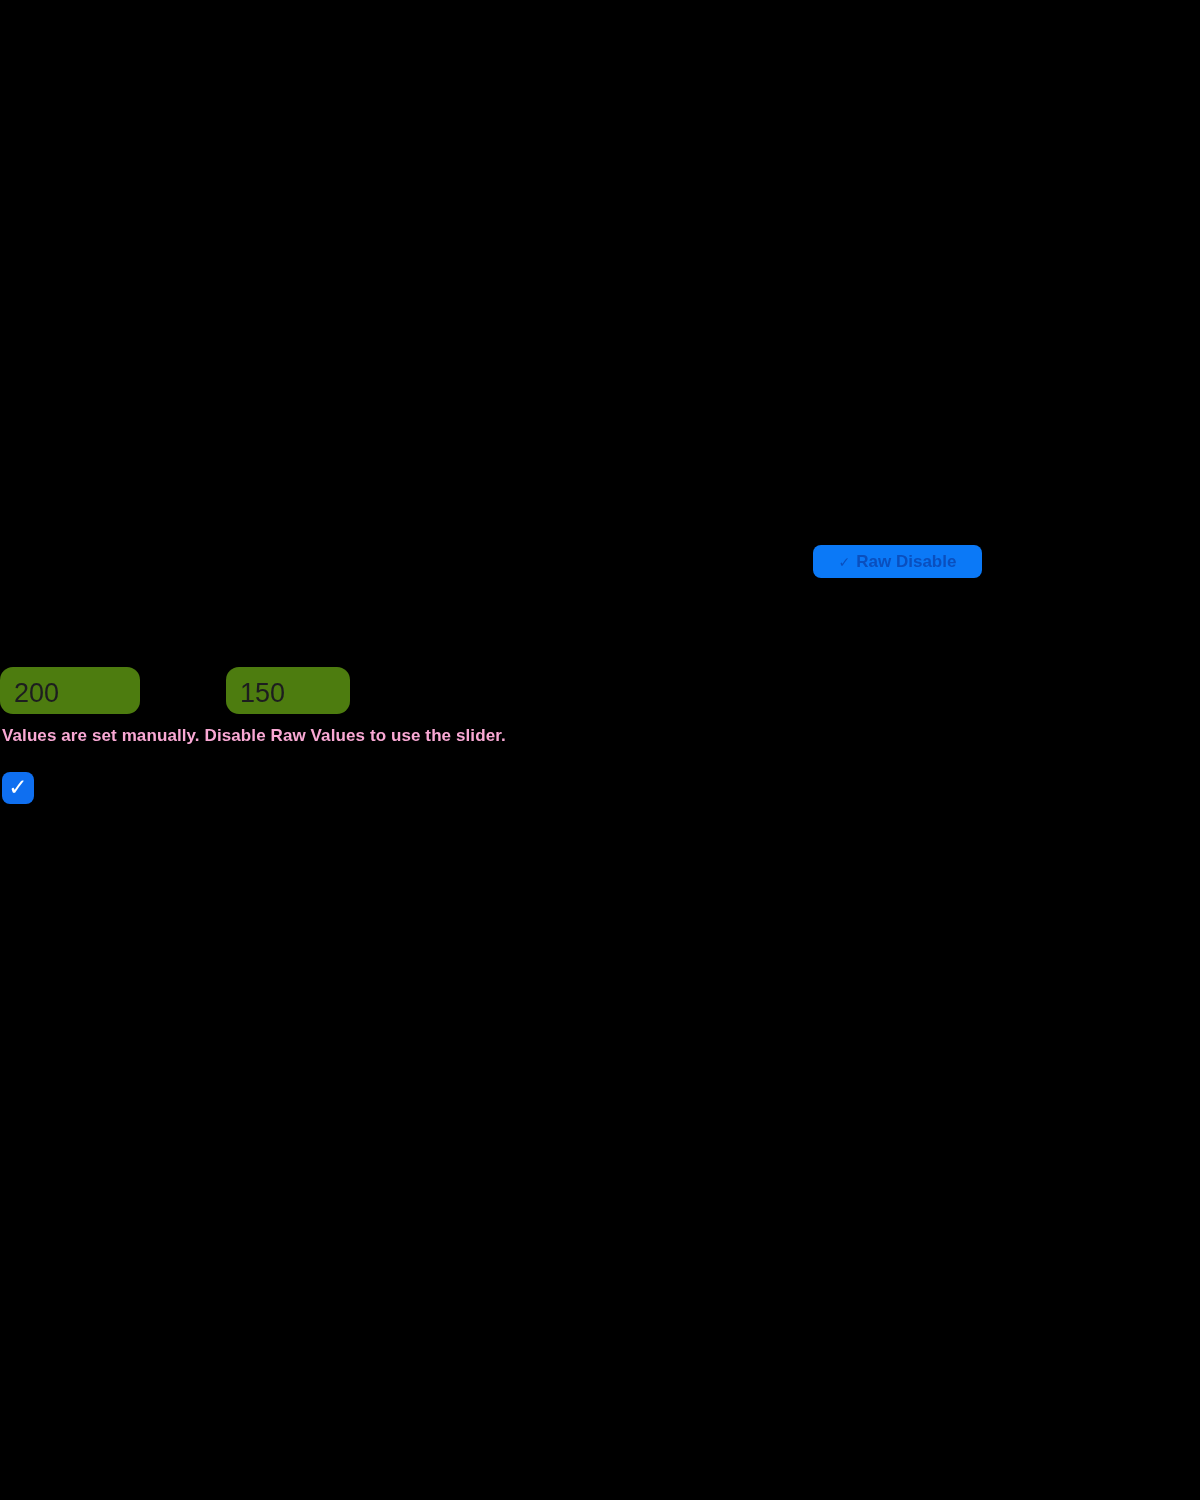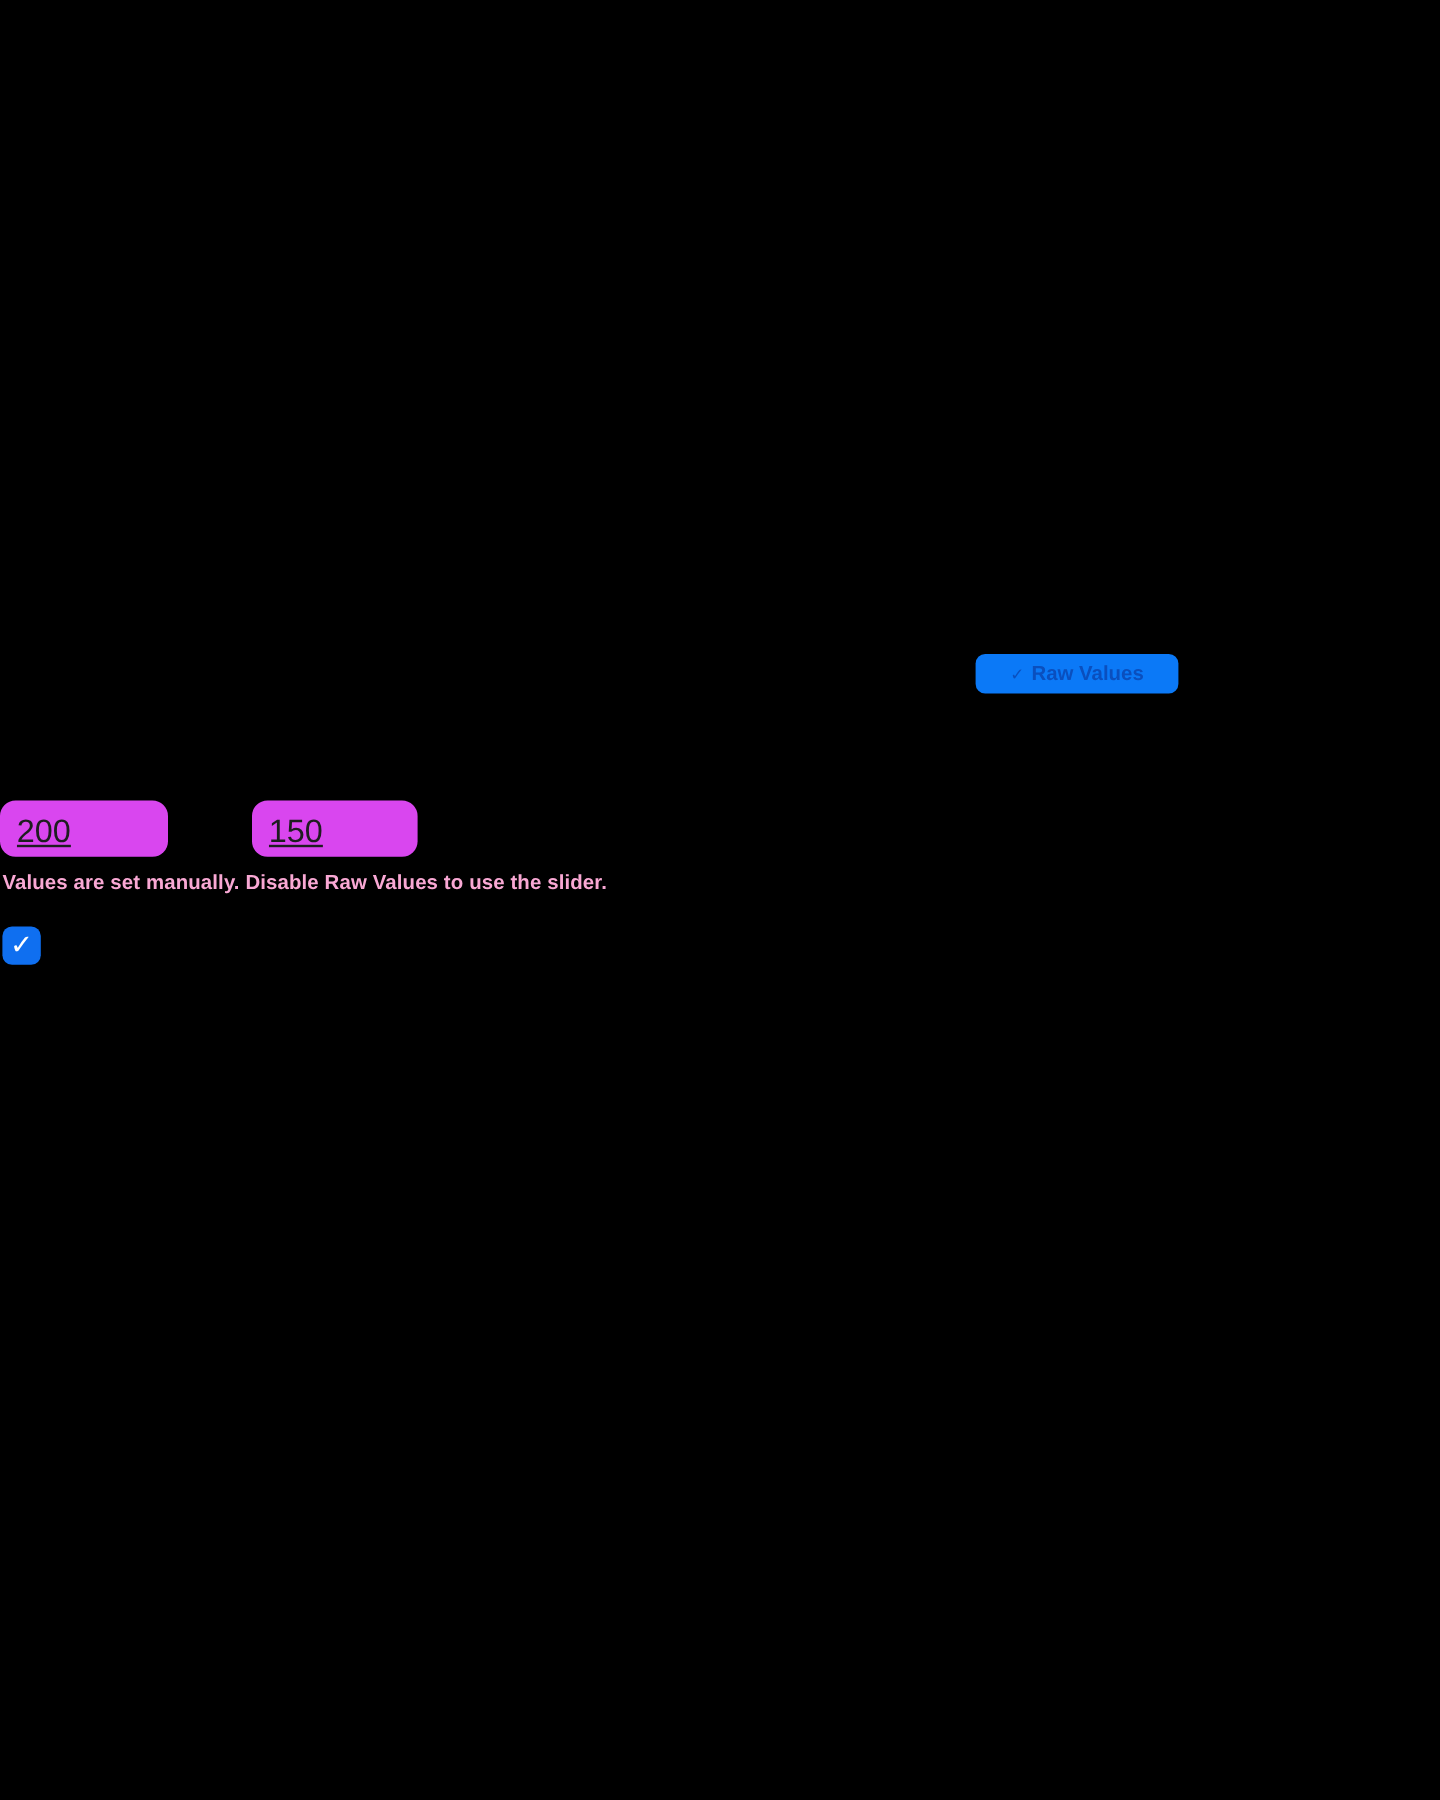--- a/index.html
+++ b/index.html
@@ -43,38 +43,37 @@
   }
   .raw-values-button .btn-label {
     line-height: 1;
   }
 
   
   .value-input {
     position: absolute;
     top: 667px;
     height: 47px;
-    background: #d946ef;
+    background: #4d7c0f;
     border: none;
     outline: none;
     border-radius: 13px;
     font-family: "Liberation Sans", "DejaVu Sans", sans-serif;
     font-size: 27px;
     color: #1D1D1F;
     padding: 5px 0 0 14px;
     box-sizing: border-box;
-    text-decoration: underline;
   }
   .value-input.first {
     left: 0px;
     width: 140px;
   }
   .value-input.second {
-    left: 210px;
-    width: 138px;
+    left: 226px;
+    width: 124px;
   }
 
   
   .warning-text {
     position: absolute;
     left: 2px;
     top: 726px;
     font-size: 17px;
     font-weight: 700;
     color: #f9a8d4;
@@ -102,21 +101,21 @@
     font-weight: 700;
     line-height: 1;
     transform: translateY(-1px);
   }
 </style>
 </head>
 <body>
 
 <button class="raw-values-button">
   <span class="btn-check">✓</span>
-  <span class="btn-label">Raw Values</span>
+  <span class="btn-label">Raw Disable</span>
 </button>
 
 <input class="value-input first" type="text" value="200" style="">
 
 <input class="value-input second" type="text" value="150" style="">
 
 <div class="warning-text">Values are set manually. Disable Raw Values to use the slider.</div>
 
 <div class="checkbox">
   <span class="check-glyph">✓</span>

